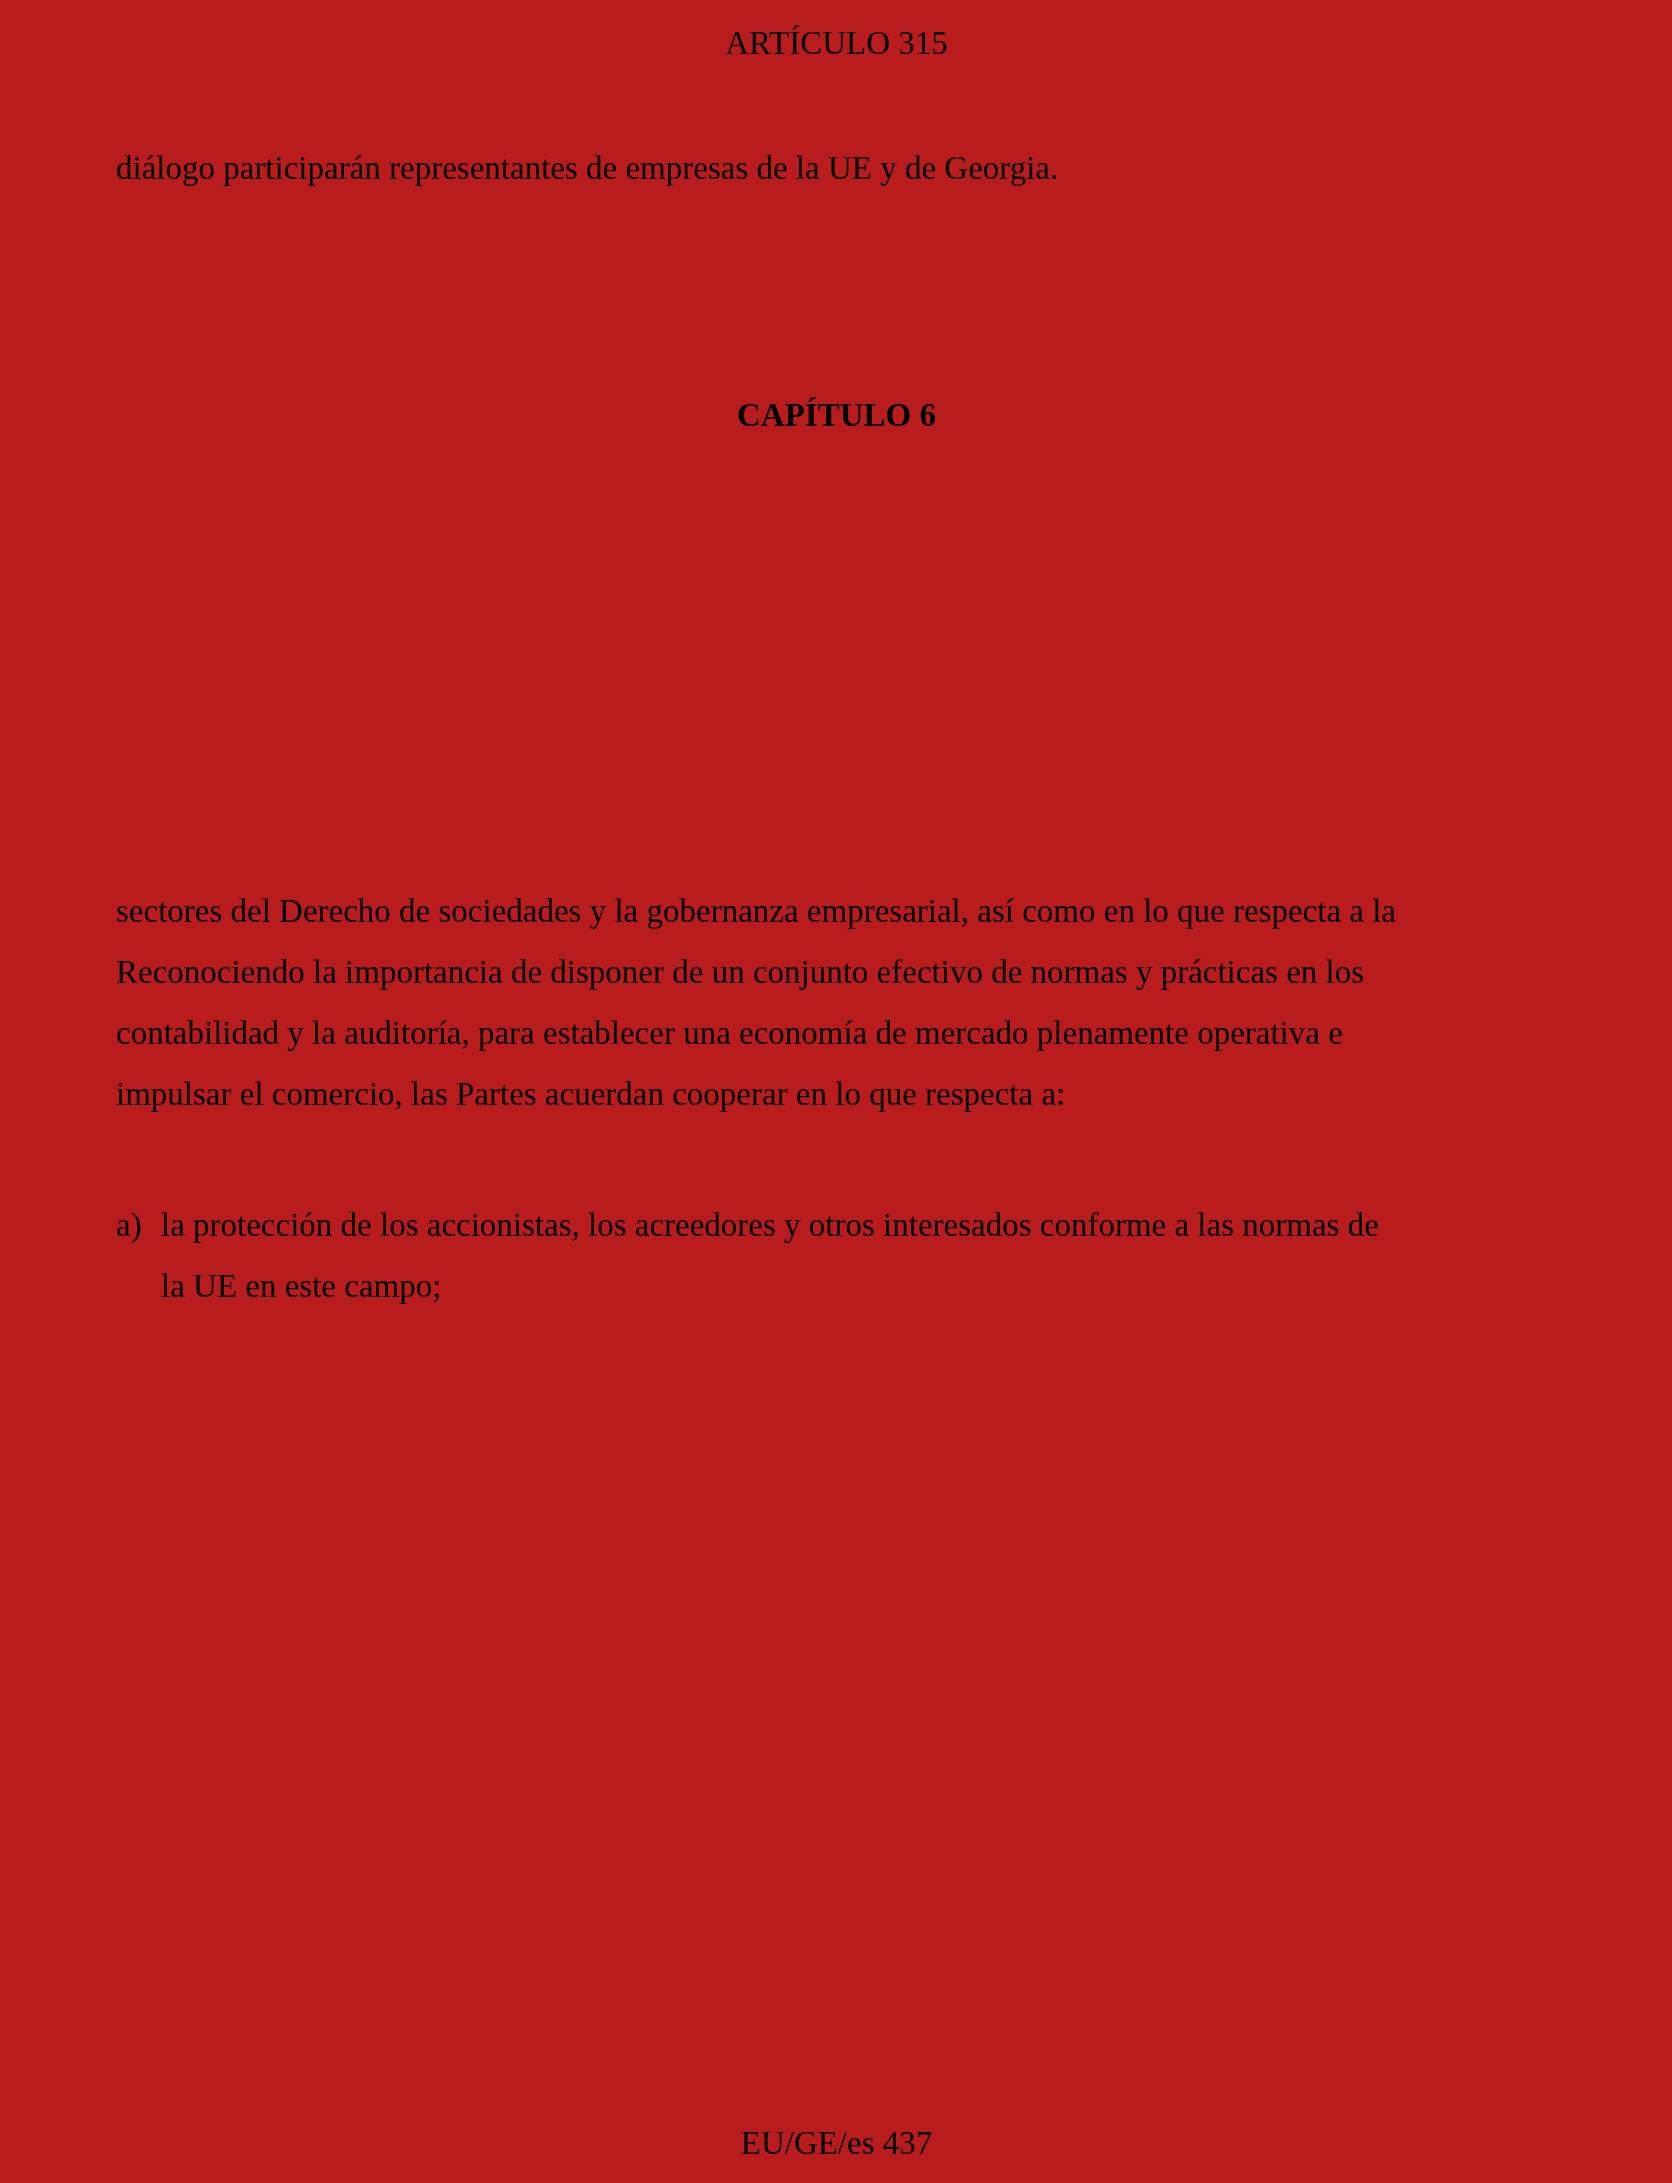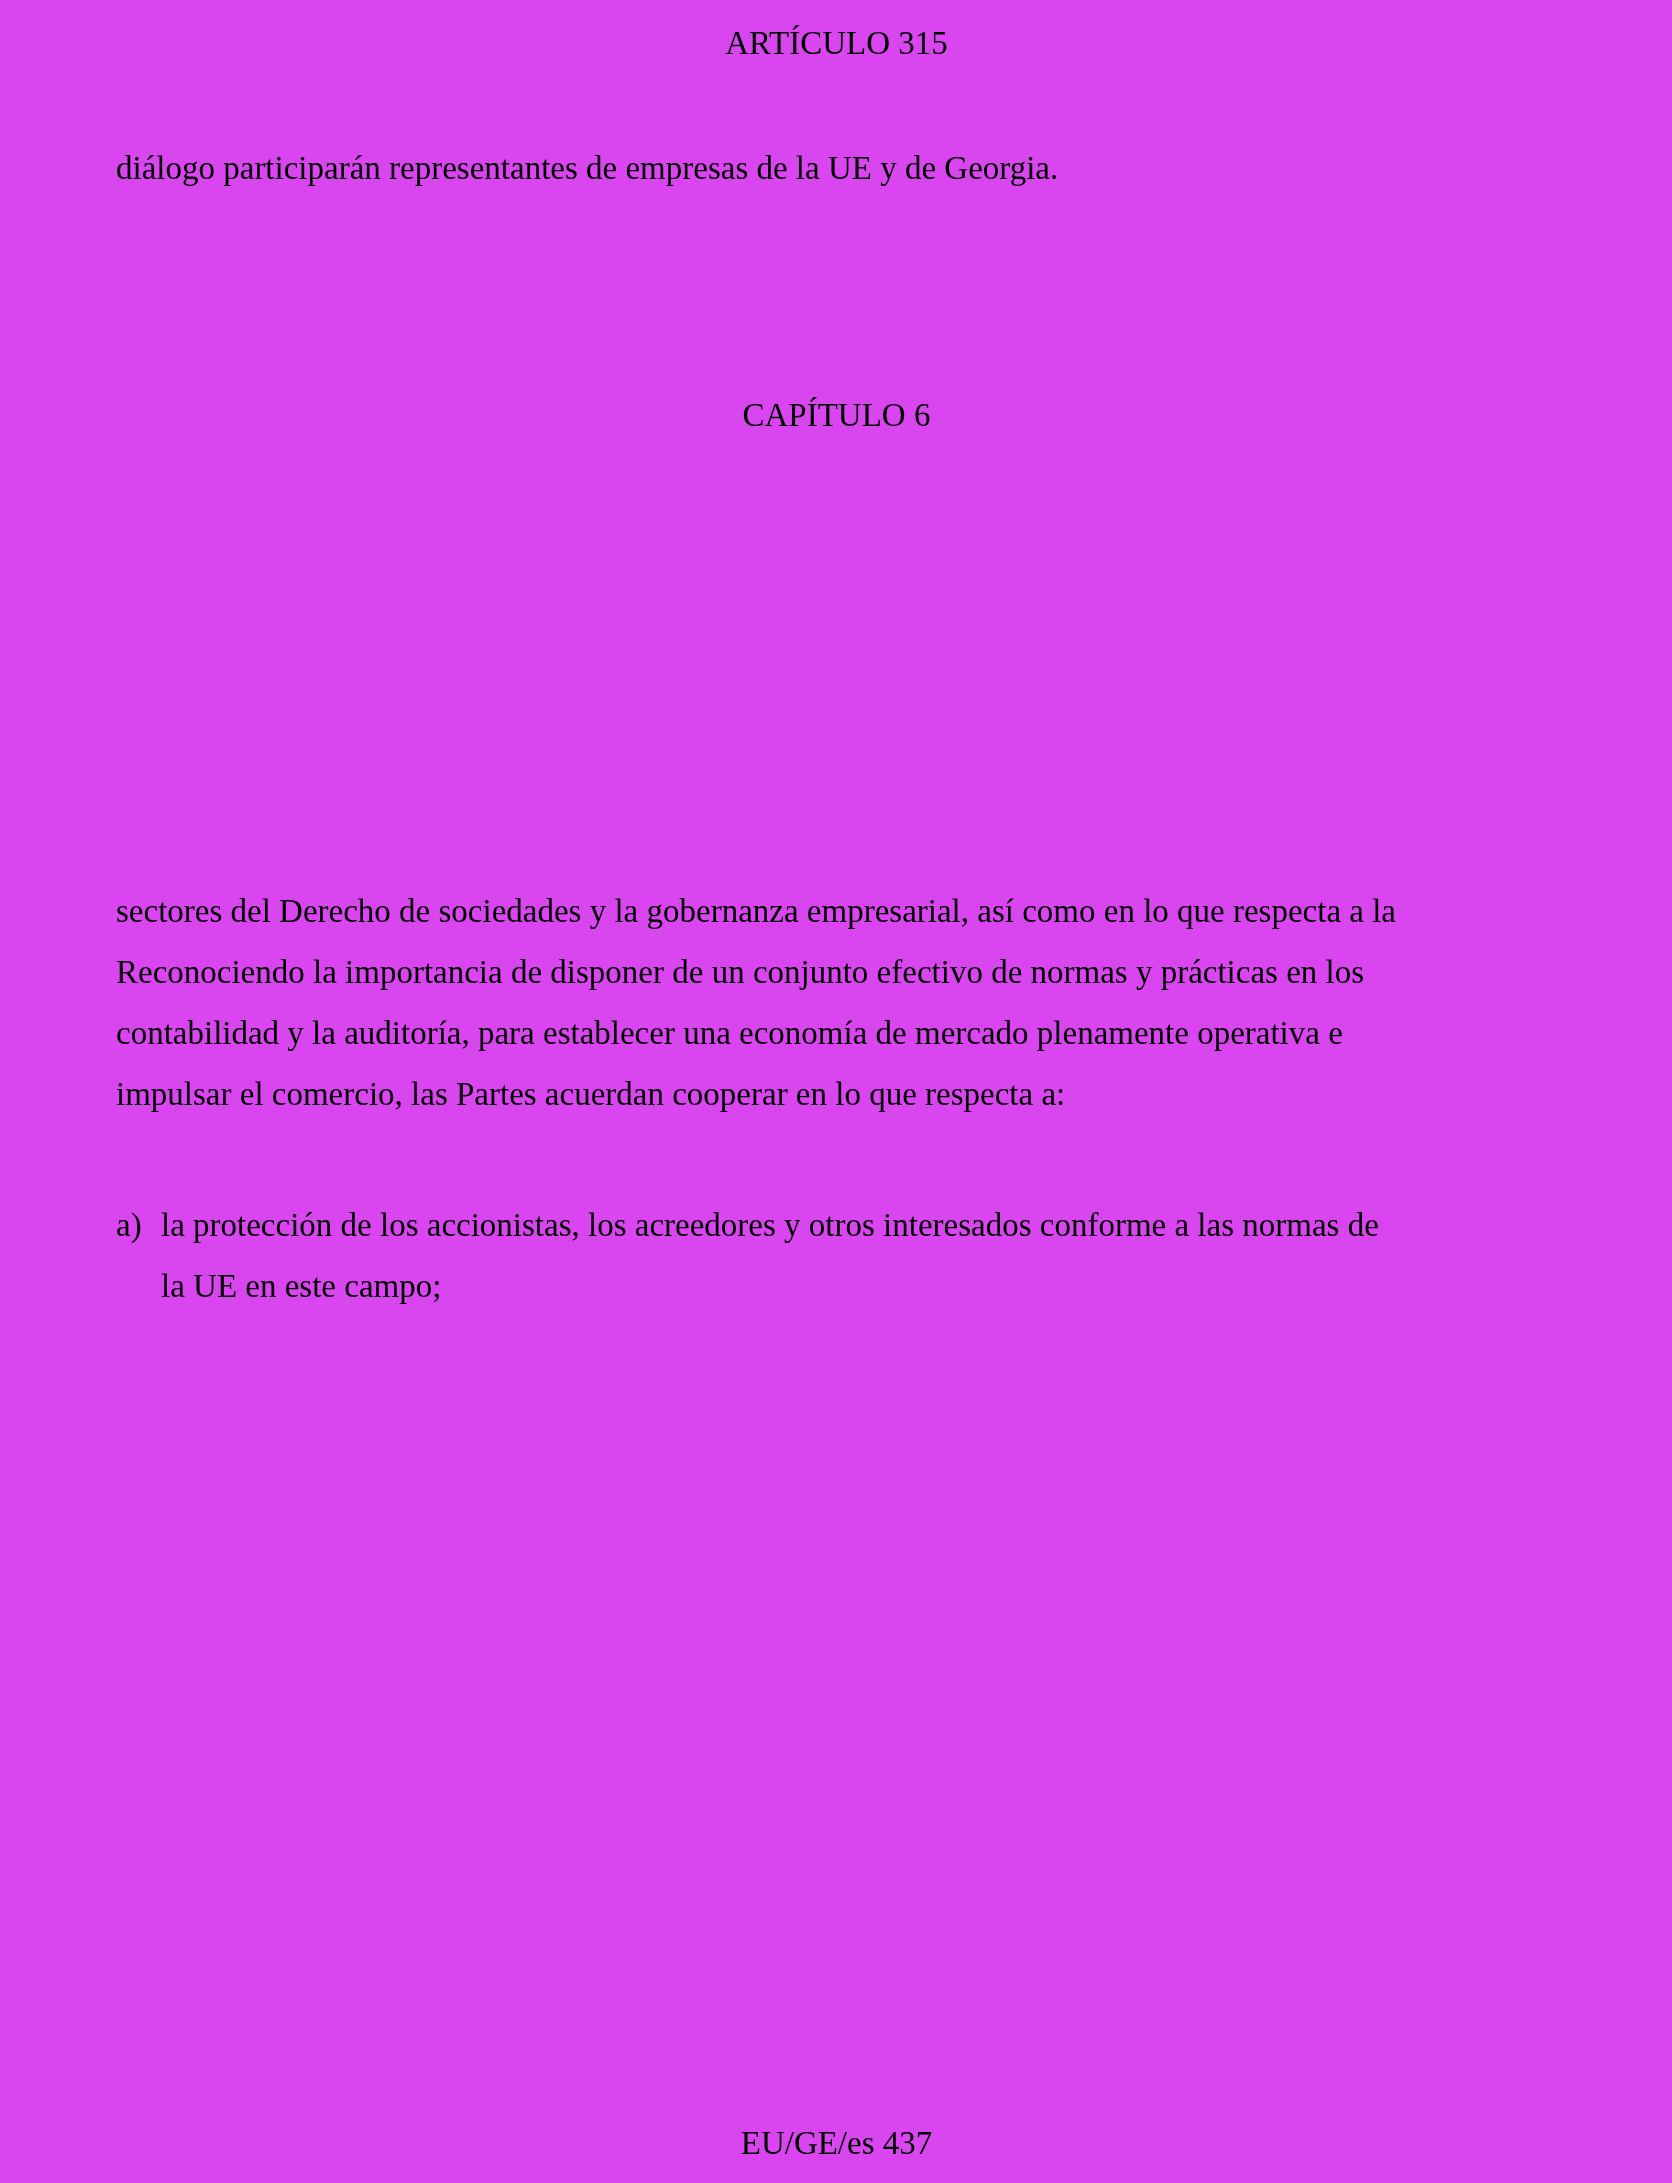--- a/index.html
+++ b/index.html
@@ -4,21 +4,21 @@
 <style>
   html, body {
     margin: 0;
     padding: 0;
     background: #ffffff;
   }
   .page {
     position: relative;
     width: 1672px;
     height: 2183px;
-    background: #d946ef;
+    background: #b91c1c;
     color: #000000;
     font-family: "Liberation Serif", "DejaVu Serif", serif;
     font-size: 33px;
     line-height: 61px;
     overflow: hidden;
   }
   .block {
     position: absolute;
     left: 116px;
     width: 1441px;
@@ -47,21 +47,21 @@
 <body>
 
 <div class="page">
 
   <div class="block centered" style="top: 13.4px;">ARTÍCULO 315</div>
 
   <div class="block" style="top: 138px;">
     <div class="line">diálogo participarán representantes de empresas de la UE y de Georgia.</div>
   </div>
 
-  <div class="block centered" style="top: 385px;">CAPÍTULO 6</div>
+  <div class="block centered" style="top: 385px; font-weight: bold;">CAPÍTULO 6</div>
 
   <div class="block centered" style="top: 510px;">
   </div>
 
 
   <div class="block" style="top: 881px;">
     <div class="line">sectores del Derecho de sociedades y la gobernanza empresarial, así como en lo que respecta a la</div>
     <div class="line">Reconociendo la importancia de disponer de un conjunto efectivo de normas y prácticas en los</div>
     <div class="line">contabilidad y la auditoría, para establecer una economía de mercado plenamente operativa e</div>
     <div class="line">impulsar el comercio, las Partes acuerdan cooperar en lo que respecta a:</div>

